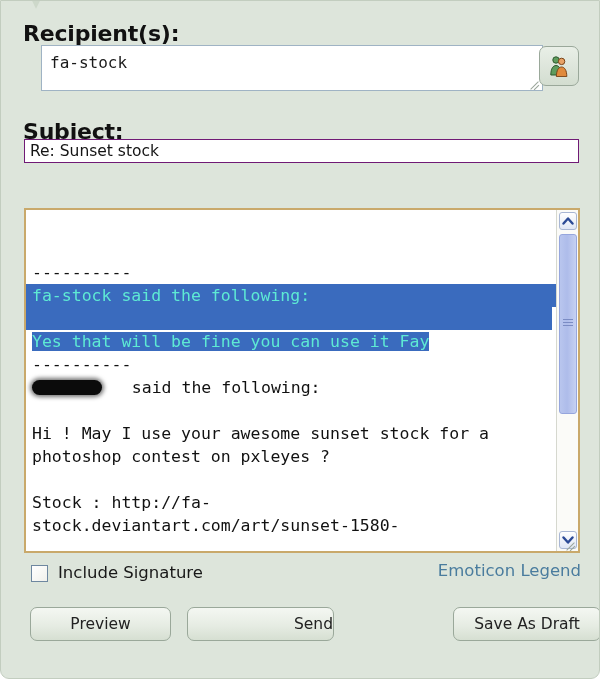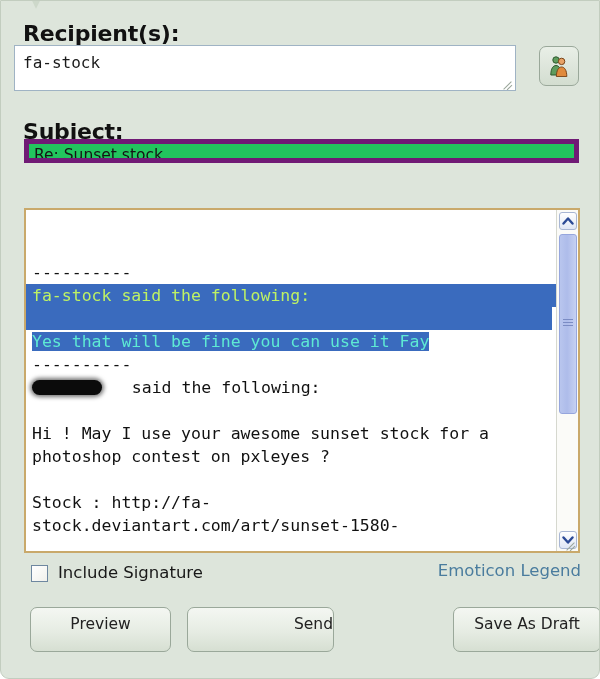--- a/index.html
+++ b/index.html
@@ -52,21 +52,21 @@
     color: #111111;
     letter-spacing: -0.2px;
     white-space: nowrap;
   }
 
   
   #recipients-label { left: 22px; top: 20px; }
 
   #recipients-box {
     position: absolute;
-    left: 13px;
+    left: 40px;
     top: 44px;
     width: 502px;
     height: 46px;
     background: #ffffff;
     border: 1px solid #9fb3c4;
     box-sizing: border-box;
     overflow: hidden;
   }
   #recipients-value {
     position: absolute;
@@ -119,22 +119,22 @@
 
   
   #subject-label { left: 22px; top: 118px; }
 
   #subject-box {
     position: absolute;
     left: 23px;
     top: 138px;
     width: 555px;
     height: 24px;
-    background: #22c55e;
-    border: 5px solid #701a75;
+    background: #ffffff;
+    border: 1px solid #701a75;
     box-sizing: border-box;
     overflow: hidden;
   }
   #subject-value {
     position: absolute;
     left: 5px;
     top: 2px;
     font-family: "DejaVu Sans", sans-serif;
     font-size: 15.5px;
     color: #141414;
@@ -171,21 +171,21 @@
     padding: 5px 0 0 6px;
     box-sizing: border-box;
   }
   #message-text .ln { display: block; height: 23px; }
   #message-text .sel {
     background: #3a6bbe;
     color: #5eead4;
   }
   #message-text .selfull {
     background: #3a6bbe;
-    color: #bef264;
+    color: #5eead4;
     display: block;
     width: 542px;
     margin-left: -6px;
     padding-left: 6px;
     box-sizing: border-box;
   }
   #message-text .selblank {
     background: #3a6bbe;
     display: block;
     width: 526px;
@@ -289,21 +289,21 @@
     font-size: 16.5px;
     color: #4a7c9e;
     text-decoration: none;
     white-space: nowrap;
     margin-left: 19px;
   }
 
   
   .btn {
     position: absolute;
-    height: 45px;
+    height: 34px;
     background: linear-gradient(180deg, #f4f7f2 0%, #e6ece3 55%, #d6dfd2 100%);
     border: 1px solid #9aa89a;
     border-radius: 7px;
     box-sizing: border-box;
     font-family: "DejaVu Sans", sans-serif;
     font-size: 15.5px;
     color: #222222;
     text-align: center;
     line-height: 32px;
     white-space: nowrap;

